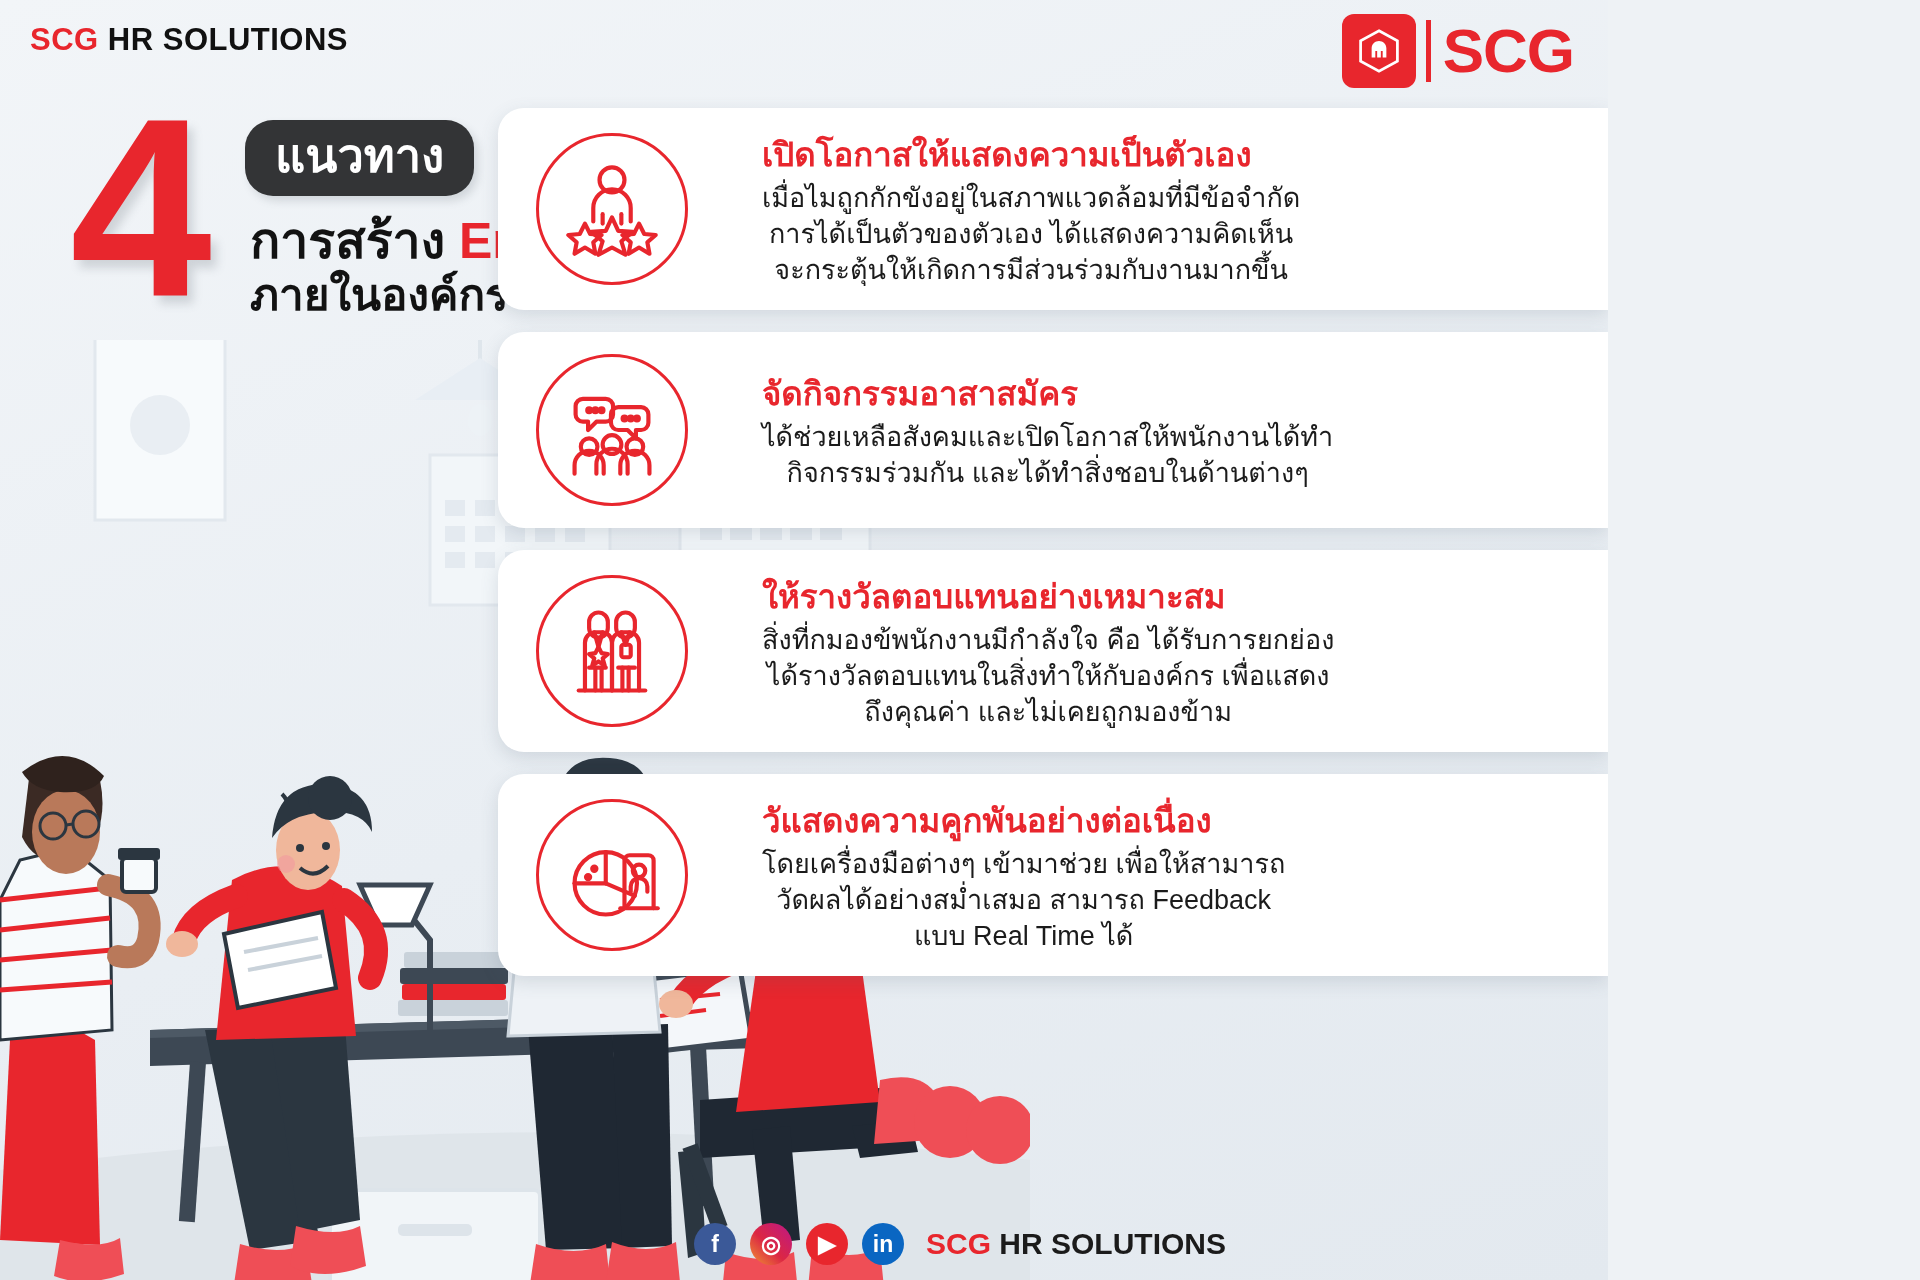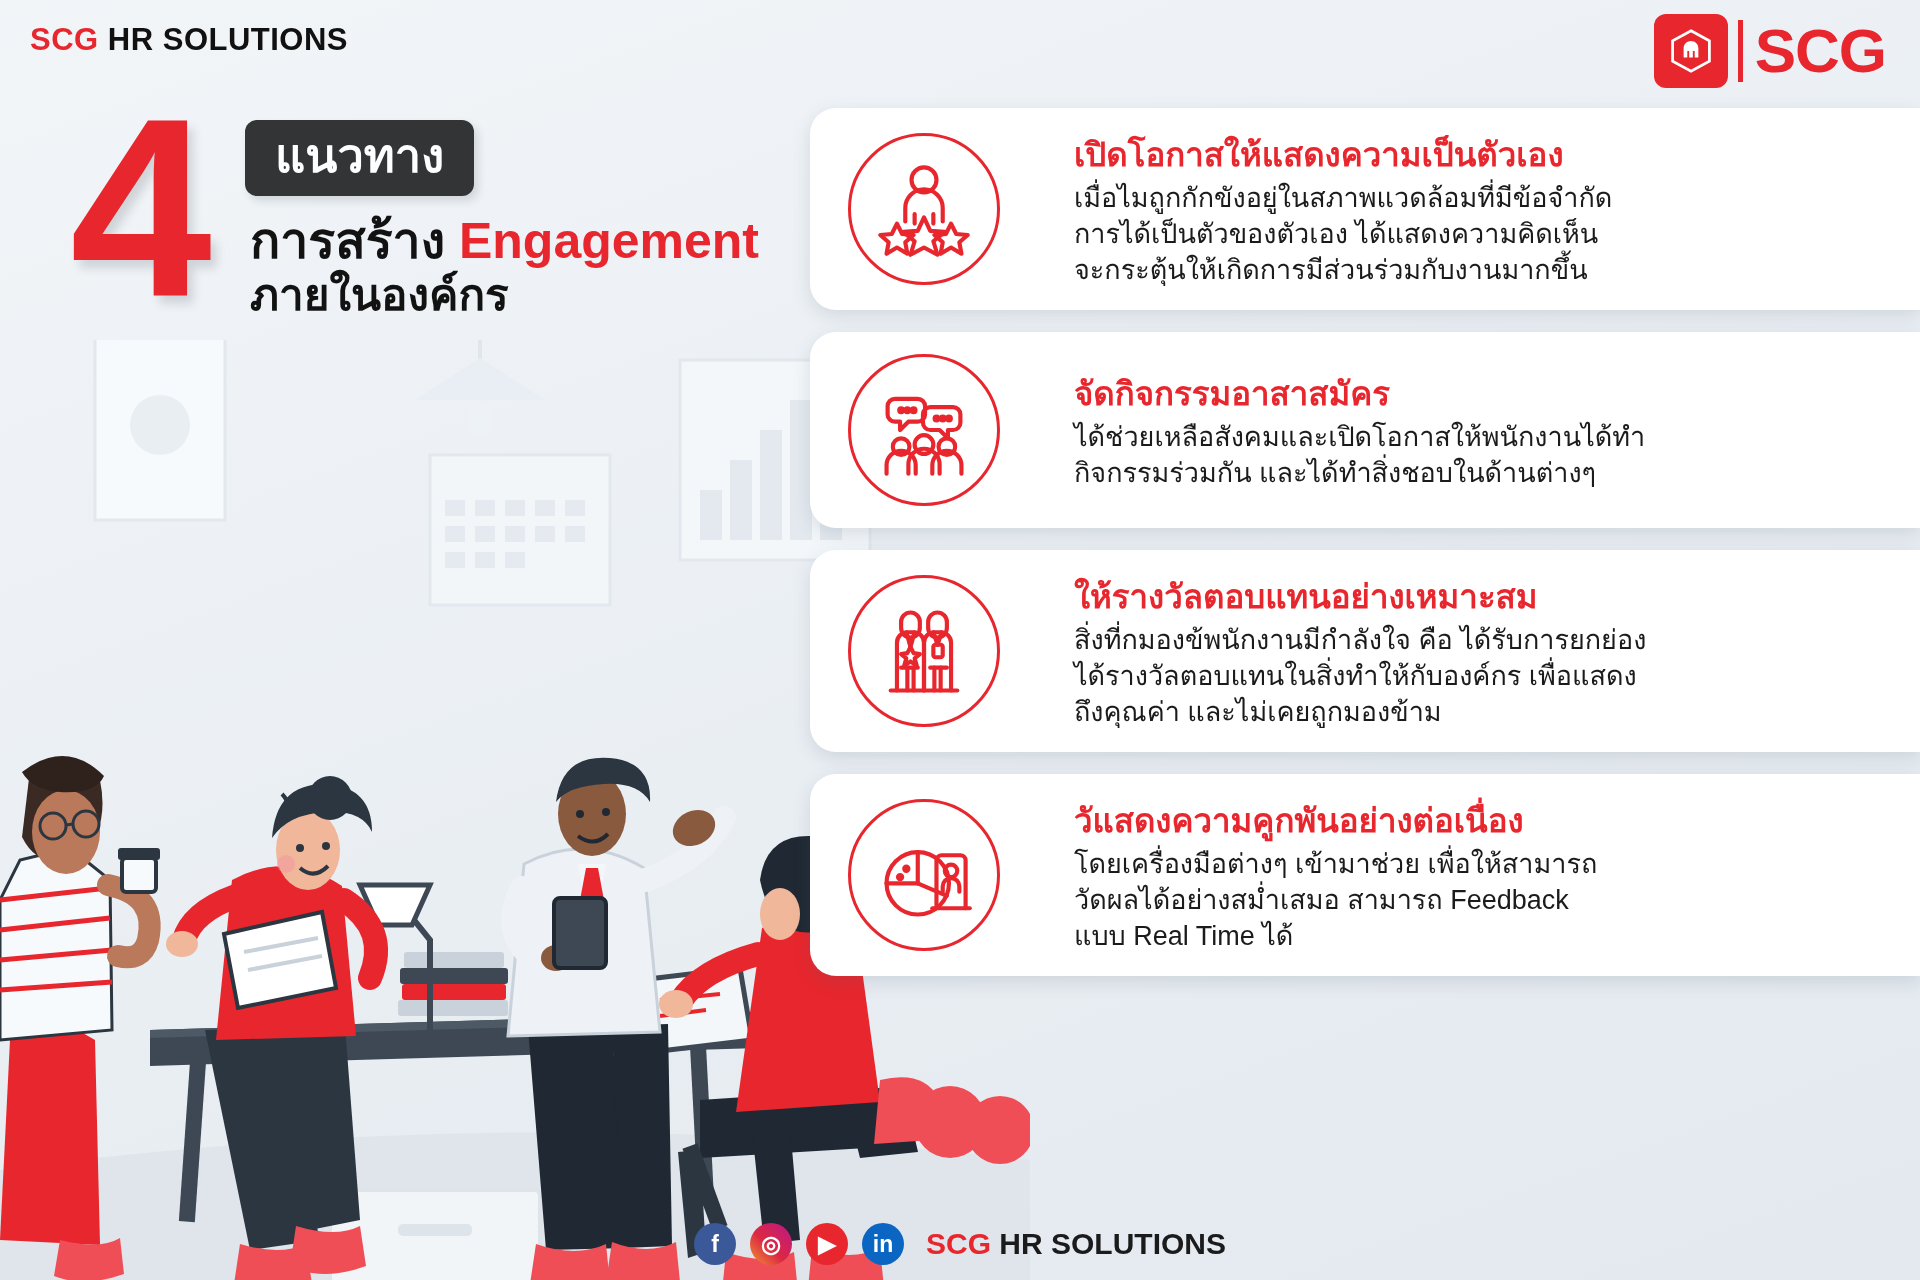--- a/index.html
+++ b/index.html
@@ -3,42 +3,42 @@
 <meta charset="utf-8">
 <style>
   * { margin:0; padding:0; box-sizing:border-box; }
   html,body { width:1920px; height:1280px; }
   body {
     font-family:"Liberation Sans", sans-serif;
     background:#eef2f5;
     overflow:hidden;
     position:relative;
   }
-  #stage { position:absolute; inset:0; width:1920px; height:1280px; overflow:hidden;
+  #stage { position:absolute; inset:0; width:1608px; height:1280px; overflow:hidden;
            background:linear-gradient(160deg,#f2f5f8 0%, #e9eef3 55%, #e3e9ef 100%); }
 
   
   .brand-top { position:absolute; left:30px; top:22px; font-size:31px; font-weight:bold;
                letter-spacing:.5px; color:#111; }
   .brand-top .scg { color:#e8262d; }
 
   .scg-logo { position:absolute; right:34px; top:14px; display:flex; align-items:center; gap:0; }
   .scg-mark { width:74px; height:74px; background:#e8262d; border-radius:12px;
               position:relative; display:flex; align-items:center; justify-content:center; }
   .scg-mark .hex { width:46px; height:46px; }
   .scg-bar { width:5px; height:62px; background:#e8262d; margin:0 12px 0 10px; }
   .scg-word { font-size:62px; font-weight:bold; color:#e8262d; letter-spacing:-1px; line-height:62px; }
 
   
   .title-wrap { position:absolute; left:70px; top:105px; width:820px; height:230px; }
   .big-four { position:absolute; left:0; top:-12px; font-size:255px; line-height:230px;
               font-weight:bold; color:#e8262d; font-family:"Liberation Sans", sans-serif;
               text-shadow:6px 8px 10px rgba(90,100,110,.22); letter-spacing:-8px; }
   .pill { position:absolute; left:175px; top:15px; background:#333436; color:#fff;
-          border-radius:12px; padding:7px 30px 11px; font-size:47px; line-height:58px;
+          border-radius:28px; padding:7px 30px 11px; font-size:47px; line-height:58px;
           font-weight:bold; box-shadow:4px 5px 9px rgba(90,100,110,.2); }
   .title-l2 { position:absolute; left:180px; top:104px; font-size:50px; line-height:64px;
               font-weight:bold; color:#121212; white-space:nowrap; }
   .title-l2 .hl { color:#e8262d; }
   .title-l3 { position:absolute; left:180px; top:158px; font-size:44px; line-height:64px;
               font-weight:bold; color:#121212; white-space:nowrap; }
 
   
   .illus { position:absolute; left:0; bottom:0; width:1030px; height:940px; }
 
@@ -47,21 +47,21 @@
   .card { position:relative; background:#fff; border-radius:26px 0 0 26px;
           box-shadow:0 6px 18px rgba(80,95,110,.17);
           display:flex; align-items:center; padding:22px 30px 22px 38px; margin-bottom:22px;
           min-height:185px;gap:48px; }
   .card .icon-circle { flex:0 0 152px; height:152px; border-radius:50%;
           border:3px solid #e8262d; display:flex; align-items:center; justify-content:center;
           margin-right:26px; }
   .card .icon-circle svg { width:104px; height:104px; }
   .card .c-text { padding-top:4px; }
   .card h3 { color:#e8262d; font-size:33px; line-height:42px; font-weight:bold; margin-bottom:4px; }
-  .card p { color:#1b1b1b; font-size:27px; line-height:36px; font-weight:400; }
+  .card p { color:#1b1b1b; font-size:27px; line-height:36px; font-weight:400;text-align:center; }
 
   
   .footer { position:absolute; left:0; bottom:0; width:1920px; height:72px;
             display:flex; align-items:center; justify-content:center; gap:14px; }
   .soc { width:42px; height:42px; border-radius:50%; display:flex; align-items:center;
          justify-content:center; color:#fff; font-weight:bold; font-size:23px; }
   .soc.fb { background:#3b5998; }
   .soc.ig { background:linear-gradient(45deg,#f09433,#dc2743 45%,#bc1888); }
   .soc.yt { background:#e8262d; }
   .soc.li { background:#0a66c2; }

